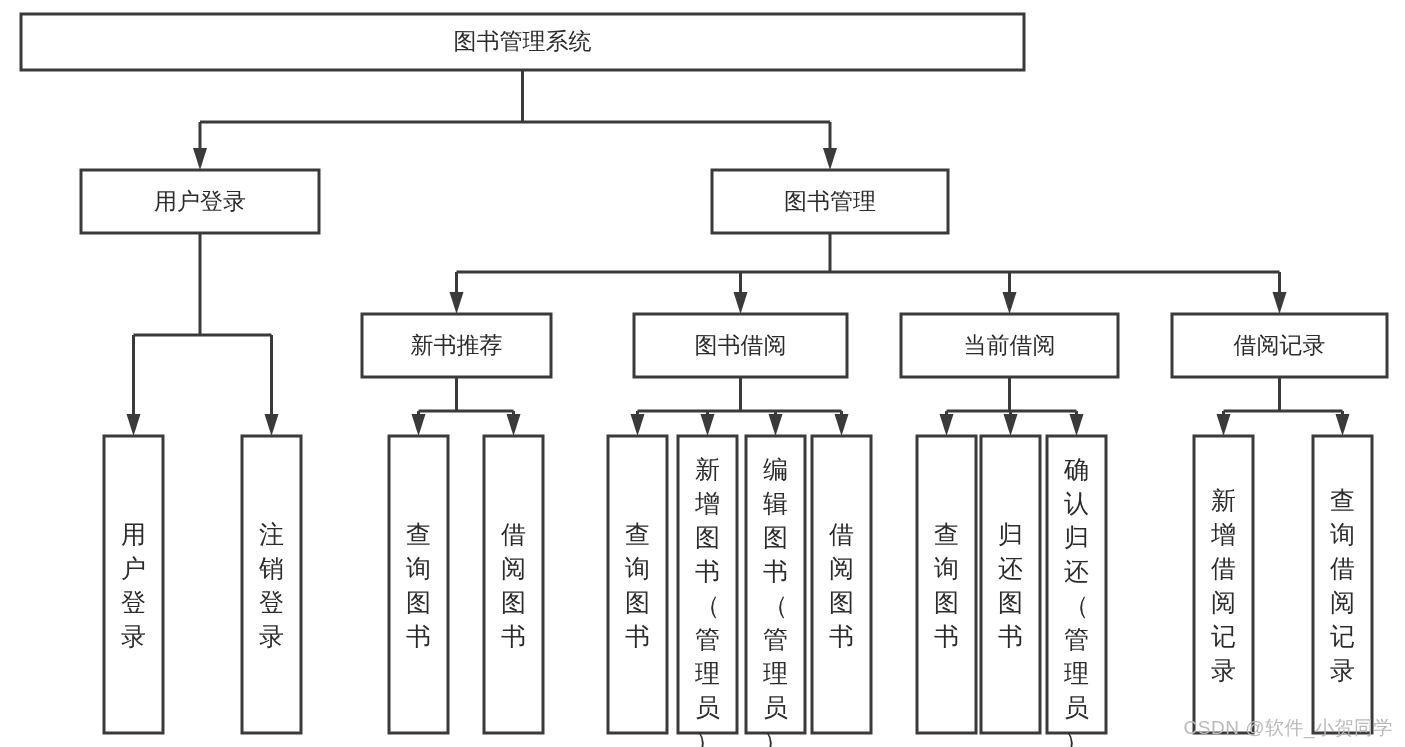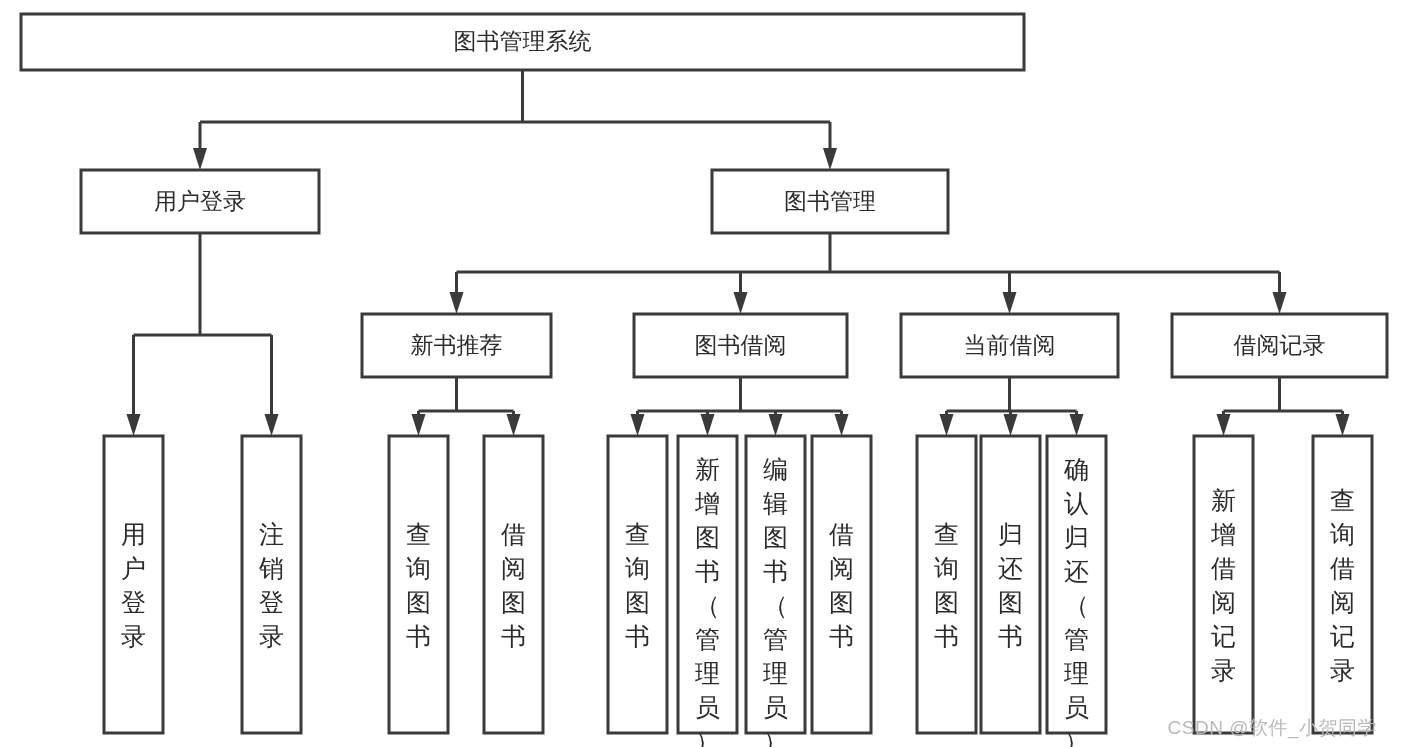--- a/index.html
+++ b/index.html
@@ -50,21 +50,21 @@
     stroke-width: 3;
     fill: none;
     stroke-linecap: butt;
   }
   .arrow-head {
     fill: #3a3a3a;
     stroke: none;
   }
   .watermark {
     position: absolute;
-    right: 28px;
+    right: 12px;
     bottom: 6px;
     color: #b9b9b9;
     font-size: 19px;
     font-family: "Liberation Sans", "DejaVu Sans", sans-serif;
     white-space: nowrap;
     letter-spacing: 0.5px;
   }
 </style>
 </head>
 <body>

